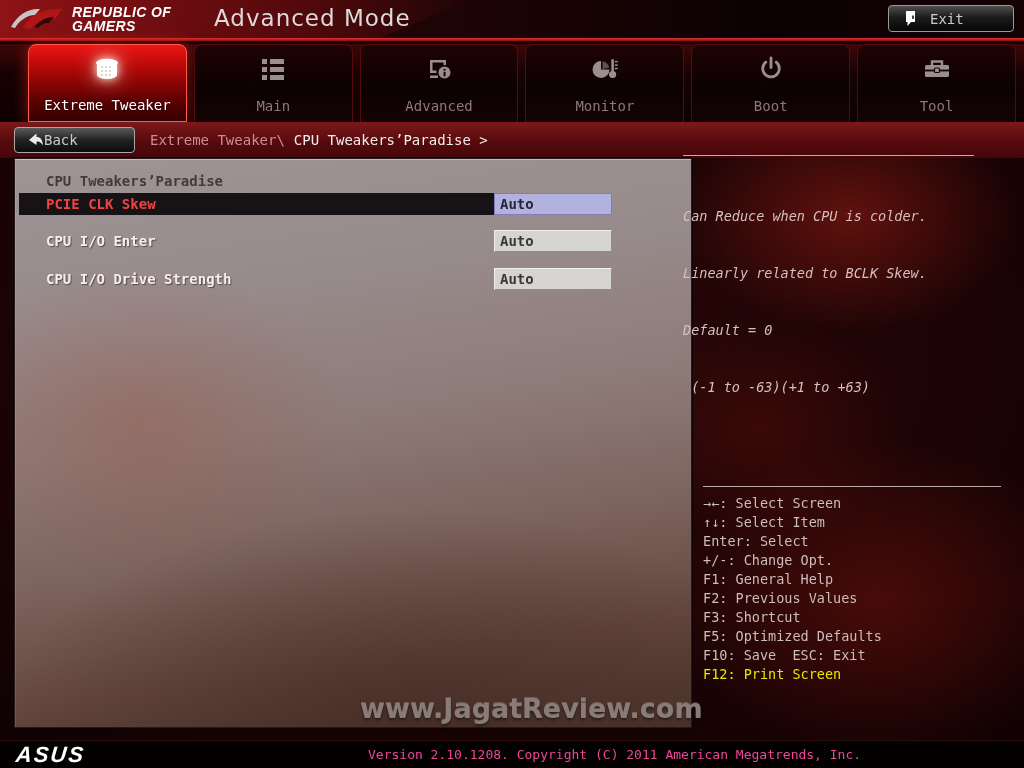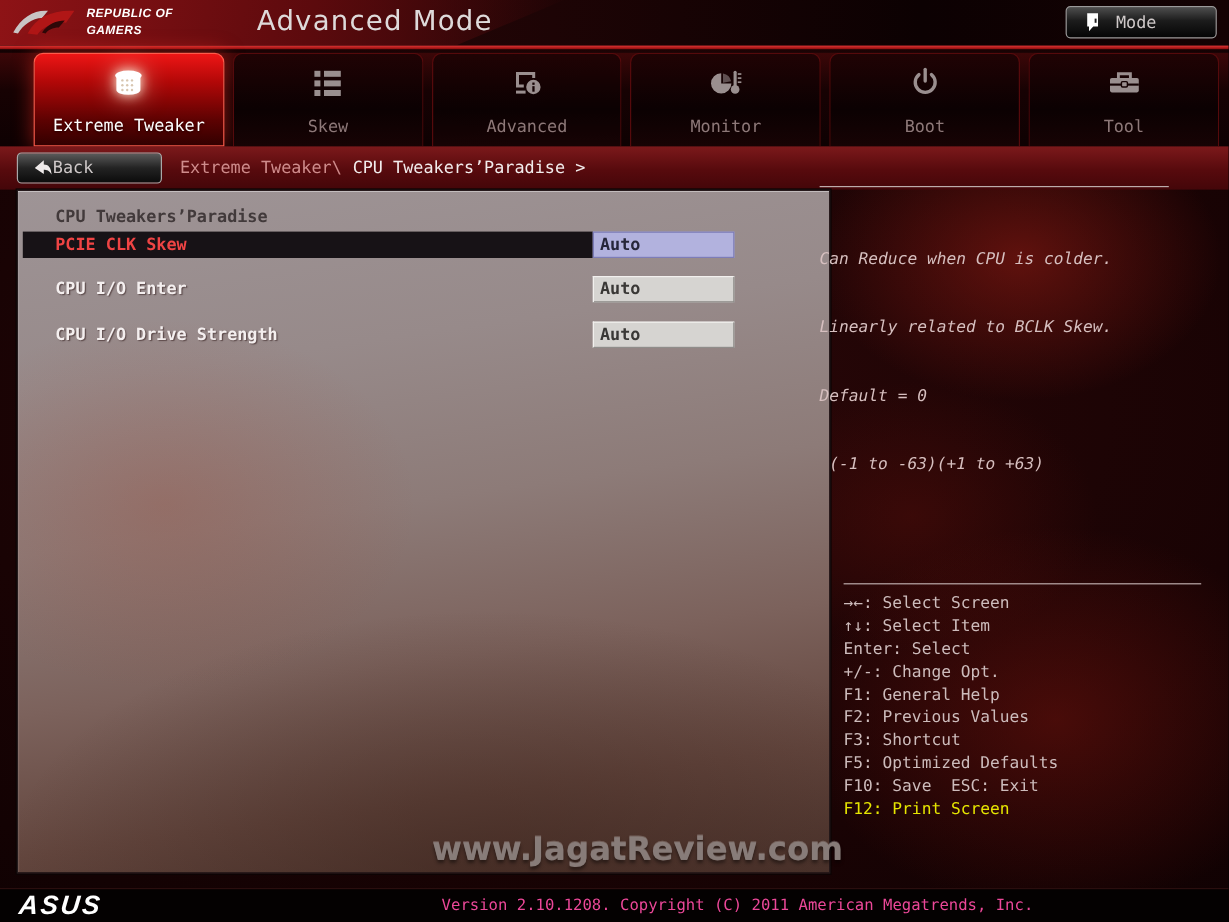--- a/index.html
+++ b/index.html
@@ -16,21 +16,21 @@
   
   .topbar { position:absolute; top:0; left:0; width:1024px; height:38px;
     background:linear-gradient(90deg,#33080a 0%,#1d0405 45%,#0c0102 75%,#140203 100%); }
   .topbar::before { content:""; position:absolute; left:0; top:0; width:470px; height:38px;
     background:linear-gradient(100deg,#8e1316 0%,#5c0a0d 55%, rgba(60,8,9,0) 100%);
     clip-path:polygon(0 0, 470px 0, 380px 100%, 0 100%); }
   .redline { position:absolute; top:38px; left:0; width:1024px; height:3px;
     background:linear-gradient(180deg,#e03434,#8c0c0c); }
   .rog { position:absolute; left:10px; top:2px; display:flex; align-items:center; gap:8px; }
   .brand { font-family:"Liberation Sans", sans-serif; font-weight:bold; font-style:italic;
-    color:#fff; font-size:10px; line-height:14px; letter-spacing:.4px; }
+    color:#fff; font-size:14px; line-height:14px; letter-spacing:.4px; }
   .title { position:absolute; left:214px; top:5px; font-family:"DejaVu Sans", sans-serif;
     font-size:23px; color:#dedada; letter-spacing:1px; }
   .exit-btn { position:absolute; right:10px; top:5px; width:126px; height:27px;
     background:linear-gradient(180deg,#4e4e4e 0%,#1c1c1c 45%,#050505 100%);
     border:1px solid #9a9a9a; border-radius:4px; display:flex; align-items:center;
     gap:12px; padding-left:14px; color:#cfc9c9; font-size:14px; cursor:pointer; }
   
   .tabs { position:absolute; top:44px; left:0; width:1024px; height:78px;
     display:flex; gap:7px; padding:0 8px;
     background:linear-gradient(180deg,#3c0708 0%,#170203 40%,#0e0102 100%); }
@@ -107,21 +107,21 @@
         <div>REPUBLIC OF</div>
         <div>GAMERS</div>
       </div>
     </div>
     <div class="title">Advanced Mode</div>
     <div class="exit-btn">
       <svg width="15" height="17" viewBox="0 0 15 17">
         <path d="M3 1 h9 v11 h-4 l-3.5 4 v-4 h-1.5 z" fill="#ffffff"></path>
         <rect x="9.2" y="5.5" width="1.6" height="3.5" fill="#1a1a1a"></rect>
       </svg>
-      <span>Mode</span>
+      <span>Exit</span>
     </div>
   </div>
   <div class="redline"></div>
 
   <div class="tabs">
     <div class="tab active">
       <div class="ticon glow">
         <svg width="34" height="30" viewBox="0 0 34 30">
           <ellipse cx="17" cy="9" rx="11" ry="4.2" fill="#fff"></ellipse>
           <path d="M7 9 h20 v12 a10 4 0 0 1 -20 0 z" fill="#fff"></path>
@@ -144,21 +144,21 @@
       <div class="ticon">
         <svg width="30" height="30" viewBox="0 0 30 30" fill="#9a8f8f">
           <rect x="4" y="5" width="5" height="5"></rect>
             <rect x="12" y="5" width="14" height="5"></rect>
           <rect x="4" y="13" width="5" height="5"></rect>
             <rect x="12" y="13" width="14" height="5"></rect>
           <rect x="4" y="21" width="5" height="5"></rect>
             <rect x="12" y="21" width="14" height="5"></rect>
         </svg>
       </div>
-      <div class="tlabel">Skew</div>
+      <div class="tlabel">Main</div>
     </div>
     <div class="tab">
       <div class="ticon">
         <svg width="30" height="30" viewBox="0 0 30 30">
           <path d="M6 6 h16 v5 h-2.5 v-2.5 h-11 v8 h4 v2.5 H6 z" fill="#9a8f8f"></path>
           <rect x="6" y="21.5" width="8" height="2.5" fill="#9a8f8f"></rect>
           <circle cx="20.5" cy="18.5" r="6" fill="#9a8f8f"></circle>
           <rect x="19.6" y="14.8" width="1.9" height="1.9" fill="#140203"></rect>
           <rect x="19.6" y="17.8" width="1.9" height="4.6" fill="#140203"></rect>
         </svg>

